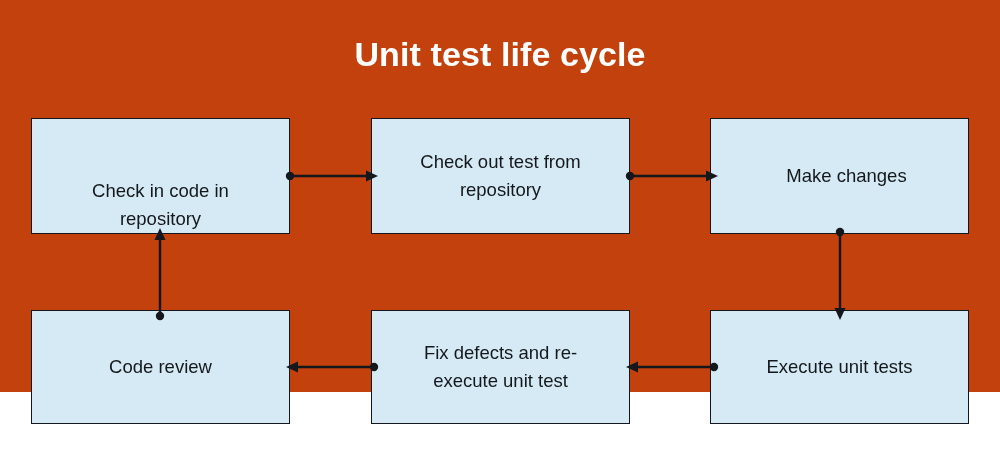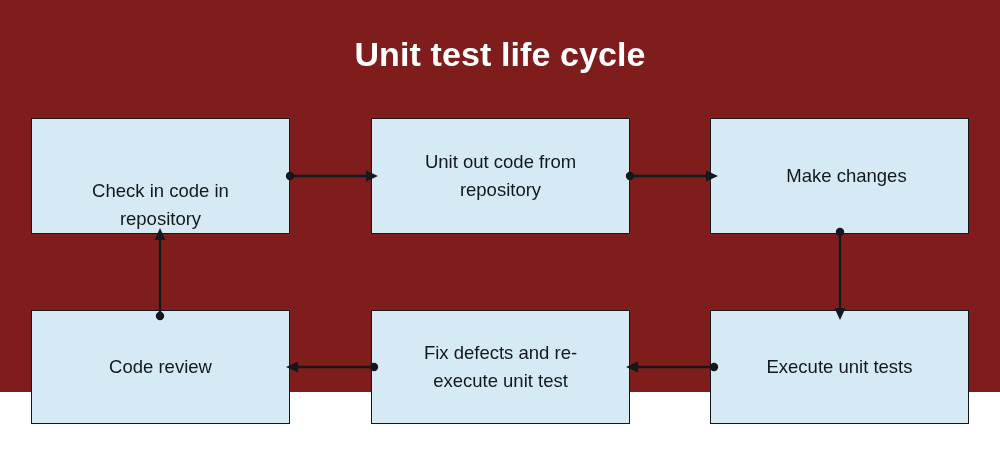--- a/index.html
+++ b/index.html
@@ -9,21 +9,21 @@
   body {
     width: 1000px;
     height: 462px;
     overflow: hidden;
     font-family: "Liberation Sans", sans-serif;
   }
   #canvas {
     position: relative;
     width: 1000px;
     height: 392px;
-    background: #7f1d1d;
+    background: #c2410c;
   }
   #diagram-title {
     position: absolute;
     left: 0;
     top: 31px;
     width: 1000px;
     text-align: center;
     color: #ffffff;
     font-size: 34px;
     font-weight: bold;
@@ -91,21 +91,21 @@
 <div id="canvas">
 
   <div id="diagram-title">Unit test life cycle</div>
 
   <div class="node" id="node-checkin">
     <span class="node-label">Check in code in
 repository</span>
   </div>
 
   <div class="node" id="node-checkout">
-    <span class="node-label">Unit out code from
+    <span class="node-label">Check out test from
 repository</span>
   </div>
 
   <div class="node" id="node-changes">
     <span class="node-label">Make changes</span>
   </div>
 
   <div class="node" id="node-review">
     <span class="node-label">Code review</span>
   </div>

